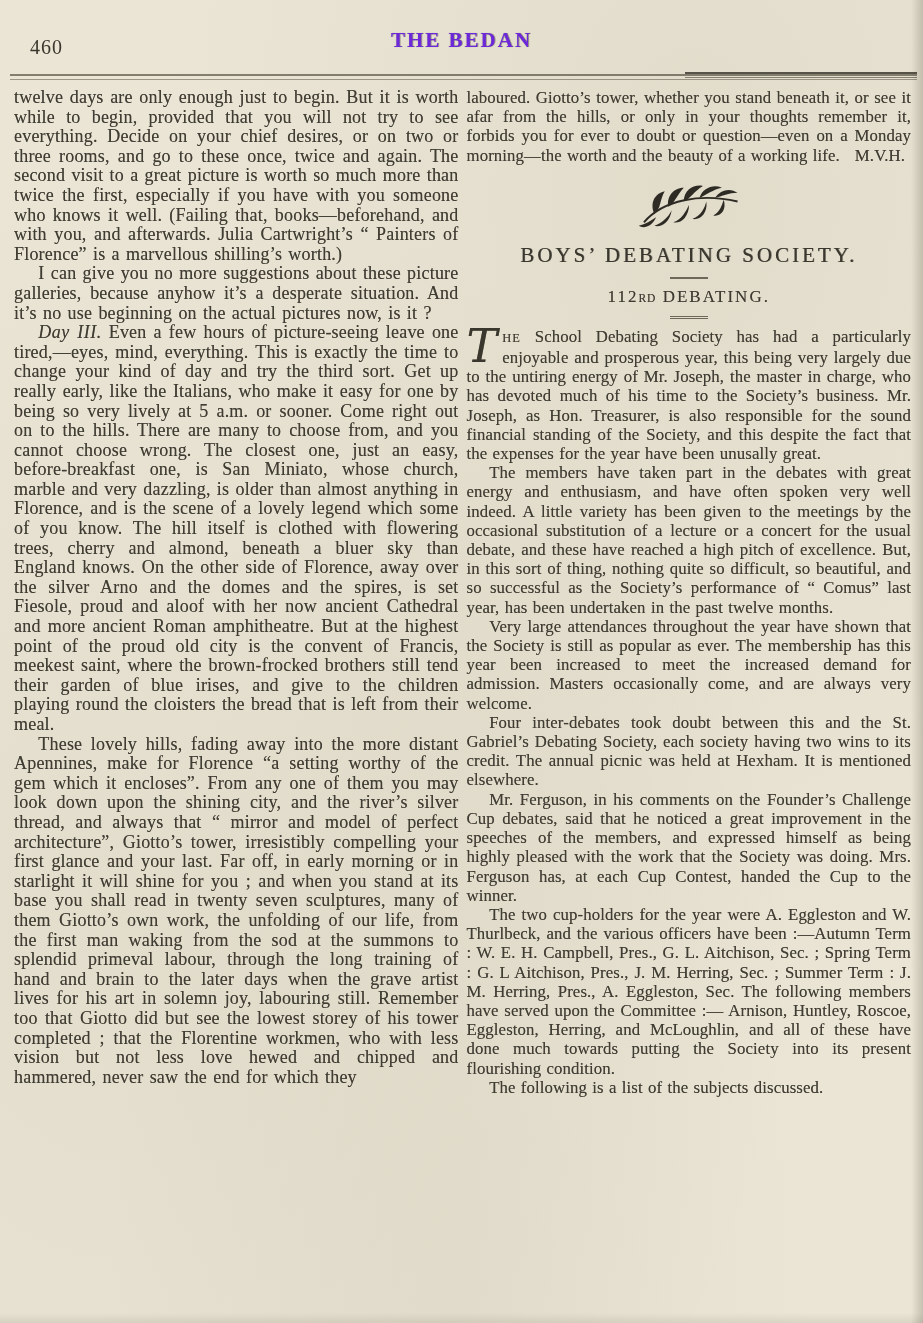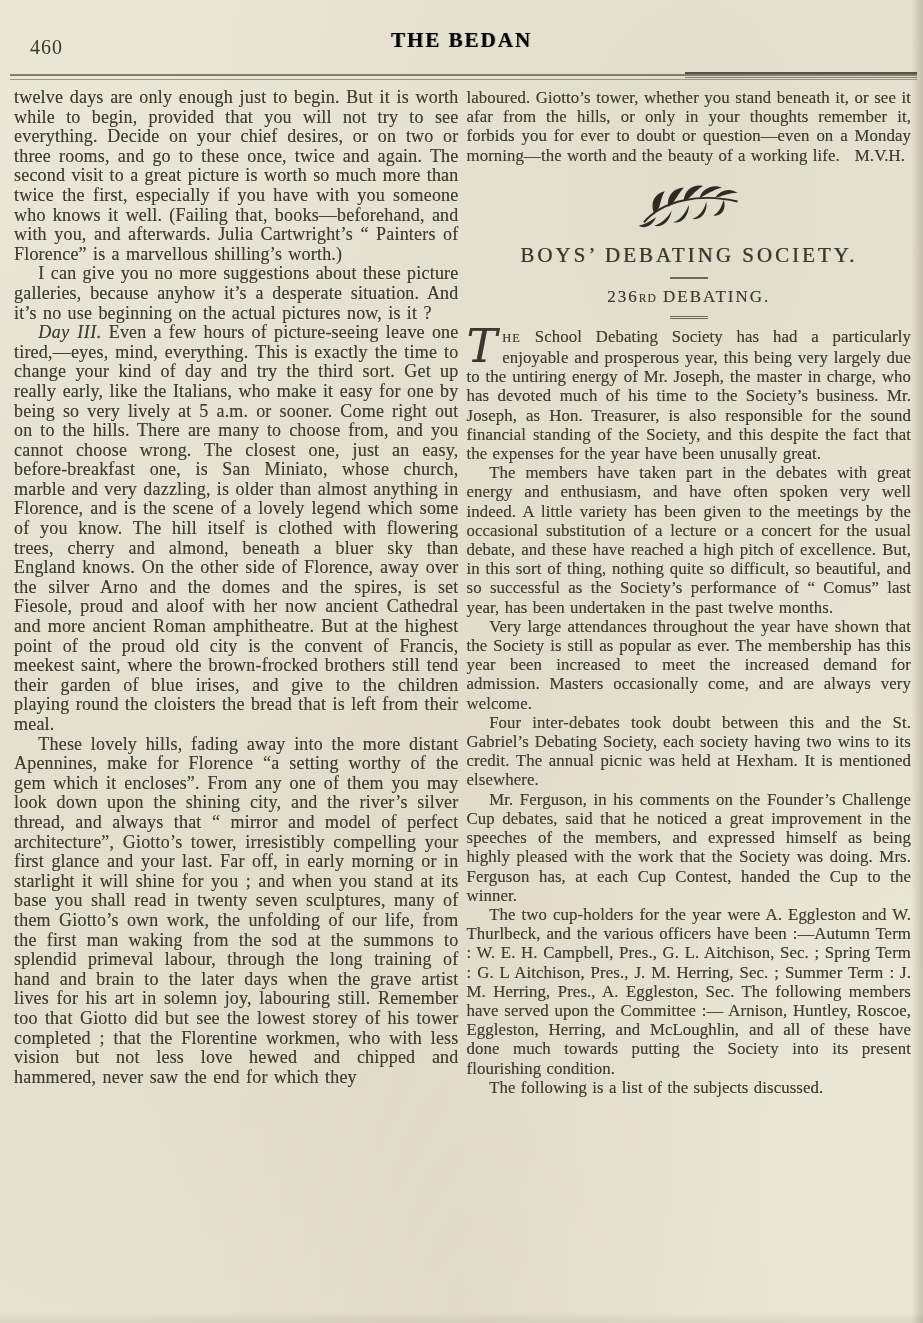--- a/index.html
+++ b/index.html
@@ -12,21 +12,21 @@
       #eae5d5;
     font-family:"Liberation Serif", serif;
     color:#3f3c33;
   }
   .edge-shadow{position:absolute;right:0;top:0;width:12px;height:100%;
     background:linear-gradient(to left, rgba(70,62,44,0.22), rgba(70,62,44,0.0));}
   .bottom-shadow{position:absolute;left:0;bottom:0;width:100%;height:10px;
     background:linear-gradient(to top, rgba(70,62,44,0.10), rgba(70,62,44,0));}
   .page-num{position:absolute;left:30px;top:36px;font-size:20px;letter-spacing:1px;color:#3a372e;}
   .journal{position:absolute;left:0;right:0;top:28px;text-align:center;
-    font-size:21px;font-weight:bold;letter-spacing:2px;color:#000000;
+    font-size:21px;font-weight:bold;letter-spacing:2px;color:#6d28d9;
     text-shadow:1px 0 0 rgba(50,46,36,0.35), 0 0 1px rgba(50,46,36,0.3);}
   .rule{position:absolute;top:74px;left:10px;right:6px;height:3px;
     border-top:2px solid rgba(78,72,56,0.65);
     border-bottom:1px solid rgba(78,72,56,0.5);}
   .rule-right{position:absolute;top:72px;right:6px;width:232px;height:3px;
     border-top:2px solid rgba(52,48,38,0.8);
     border-bottom:1px solid rgba(52,48,38,0.55);}
   .cols{position:absolute;top:88px;left:14px;right:12px;display:flex;gap:8px;}
   .col{flex:1;min-width:0;}
   .col p{margin:0;text-align:justify;
@@ -84,21 +84,21 @@
           <path d="M38,28 C36,42 26,48 18,46 C28,42 34,36 38,28 Z"></path>
           <path d="M58,22 C58,36 48,44 40,42 C50,38 54,30 58,22 Z"></path>
           <path d="M78,18 C80,32 70,40 62,38 C72,34 76,26 78,18 Z"></path>
           <path d="M98,16 C102,28 94,36 86,34 C94,30 96,22 98,16 Z"></path>
         </g>
       </svg>
     </div>
 
     <h2 class="sec-title">BOYS’ DEBATING SOCIETY.</h2>
     <div class="hr-short"></div>
-    <div class="sec-sub"><span>236</span><span class="ord">RD</span><span> DEBATING.</span></div>
+    <div class="sec-sub"><span>112</span><span class="ord">RD</span><span> DEBATING.</span></div>
     <div class="hr-short dashed"></div>
 
     <div id="right-paras">
         <p><span class="dropcap">T</span><span class="drophe">HE</span> School Debating Society has had a particularly enjoyable and prosperous year, this being very largely due to the untiring energy of Mr. Joseph, the master in charge, who has devoted much of his time to the Society’s business.  Mr. Joseph, as Hon. Treasurer, is also responsible for the sound financial standing of the Society, and this despite the fact that the expenses for the year have been unusally great.</p>
         <p class="indent">The members have taken part in the debates with great energy and enthusiasm, and have often spoken very well indeed.  A little variety has been given to the meetings by the occasional substitution of a lecture or a concert for the usual debate, and these have reached a high pitch of excellence.  But, in this sort of thing, nothing quite so difficult, so beautiful, and so successful as the Society’s performance of “ Comus” last year, has been undertaken in the past twelve months.</p>
         <p class="indent">Very large attendances throughout the year have shown that the Society is still as popular as ever.  The membership has this year been increased to meet the increased demand for admission.  Masters occasionally come, and are always very welcome.</p>
         <p class="indent">Four inter-debates took doubt between this and the St. Gabriel’s Debating Society, each society having two wins to its credit.  The annual picnic was held at Hexham.  It is mentioned elsewhere.</p>
         <p class="indent">Mr. Ferguson, in his comments on the Founder’s Challenge Cup debates, said that he noticed a great improvement in the speeches of the members, and expressed himself as being highly pleased with the work that the Society was doing.  Mrs. Ferguson has, at each Cup Contest, handed the Cup to the winner.</p>
         <p class="indent">The two cup-holders for the year were A. Eggleston and W. Thurlbeck, and the various officers have been :—Autumn Term : W. E. H. Campbell, Pres., G. L. Aitchison, Sec. ; Spring Term : G. L Aitchison, Pres., J. M. Herring, Sec. ;  Summer Term : J. M. Herring, Pres., A. Eggleston, Sec.   The following members have served upon the Committee :— Arnison, Huntley, Roscoe, Eggleston, Herring, and McLoughlin, and all of these have done much towards putting the Society into its present flourishing condition.</p>
         <p class="indent">The following is a list of the subjects discussed.</p>

